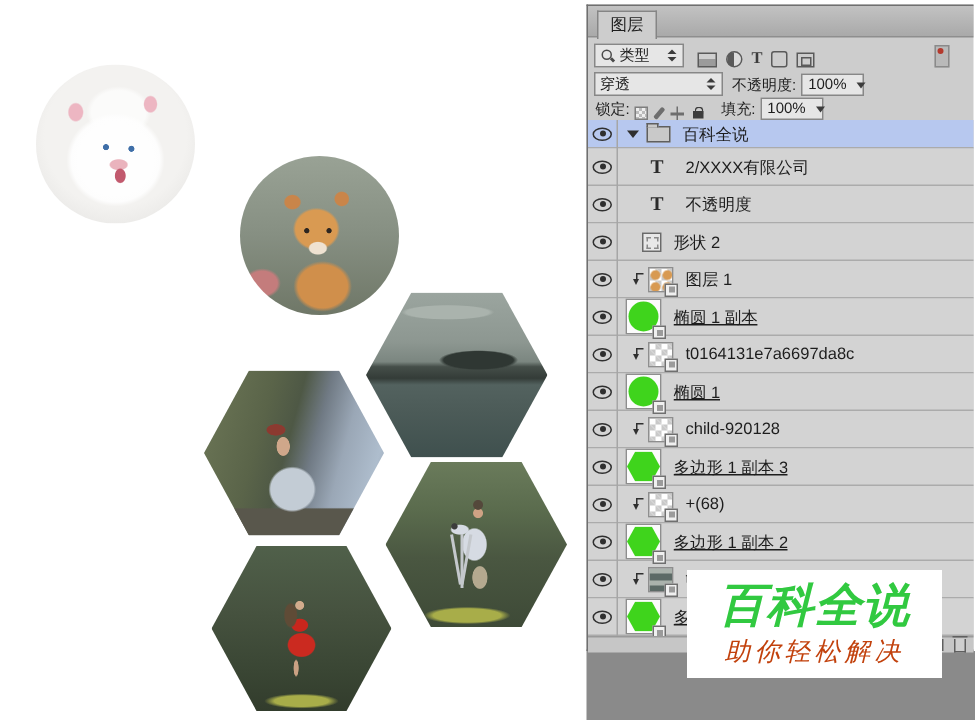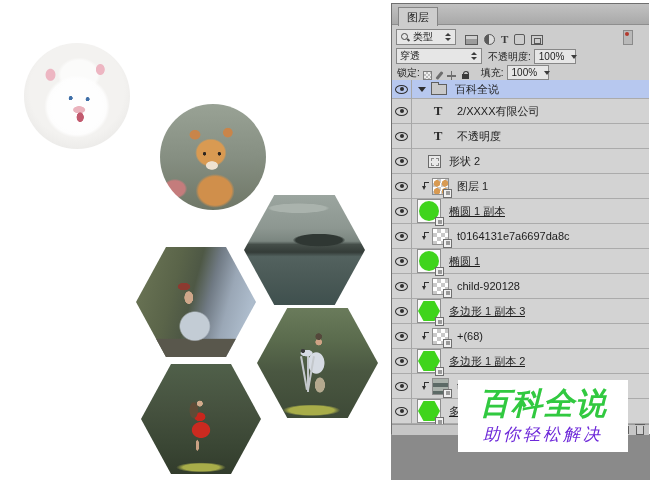--- a/index.html
+++ b/index.html
@@ -185,21 +185,21 @@
     display:flex;align-items:center;justify-content:flex-end;gap:7px;padding-right:5px;box-sizing:border-box;}
   .bb-folder{width:12px;height:8px;border:1px solid #5f5f5f;background:#cfcfcf;position:relative;box-sizing:border-box;}
   .bb-folder::before{content:"";position:absolute;left:-1px;top:-3px;width:5px;height:2px;background:#cfcfcf;border:1px solid #5f5f5f;border-bottom:none;}
   .bb-trash{width:8px;height:9px;border:1px solid #5f5f5f;border-top:none;background:#cfcfcf;position:relative;box-sizing:border-box;}
   .bb-trash::before{content:"";position:absolute;left:-2px;top:-2px;width:10px;height:1.5px;background:#5f5f5f;}
 
   
   .watermark{position:absolute;left:458px;top:380px;width:170px;height:72px;background:#ffffff;z-index:50;
     display:flex;flex-direction:column;align-items:center;justify-content:center;font-style:italic;}
   .wm-title{font-size:31px;font-weight:bold;color:#31c940;line-height:34px;letter-spacing:1px;white-space:nowrap;}
-  .wm-sub{font-size:17px;color:#6d28d9;letter-spacing:3px;margin-top:2px;white-space:nowrap;}
+  .wm-sub{font-size:17px;color:#c2410c;letter-spacing:3px;margin-top:2px;white-space:nowrap;}
 </style>
 </head>
 <body>
 
 <div>
   <div class="art circle img-cat-white"></div>
   <div class="art circle img-cat-orange"></div>
   <div class="art hex img-ship"></div>
   <div class="art hex img-woman"></div>
   <div class="art hex img-boy">

